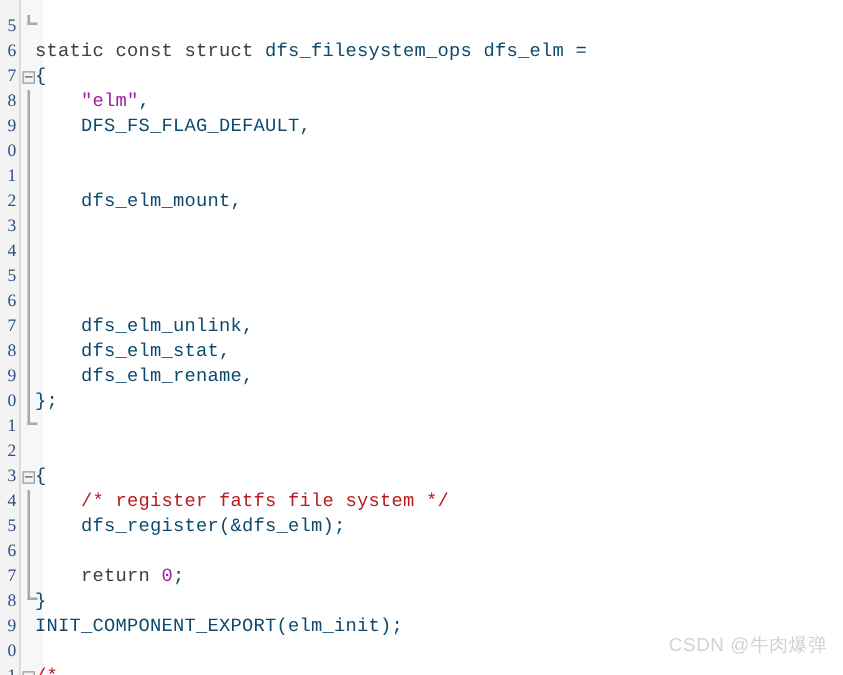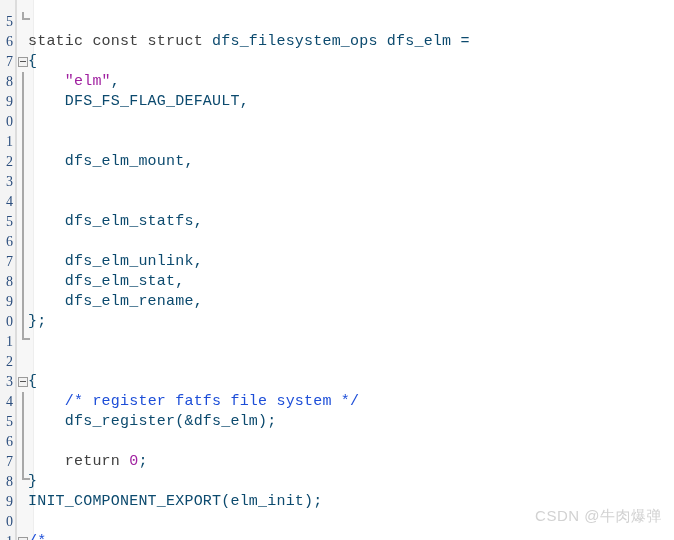--- a/index.html
+++ b/index.html
@@ -75,21 +75,21 @@
     font-size: 15px;
     color: #000000;
     white-space: pre;
     letter-spacing: 0.2px;
   }
 
   
   .kw   { color: #404040; }
   .str  { color: #a020a0; }
   .num  { color: #a020a0; }
-  .cmt  { color: #1d4ed8; }
+  .cmt  { color: #b91c1c; }
   .pln  { color: #0c4a6e; }
   .sel  { background: #1fe7e7; }
 
   
   .foldbox {
     position: absolute;
     left: 18px;
     width: 10px;
     height: 10px;
     border: 1px solid #9a9a9a;
@@ -183,21 +183,20 @@
         <div class="code"><span class="pln">    dfs_elm_mount,</span></div>
       </div>
       <div class="row" style="top: 172px;">
         <div class="lineno">3</div>
       </div>
       <div class="row" style="top: 192px;">
         <div class="lineno">4</div>
       </div>
       <div class="row" style="top: 212px;">
         <div class="lineno">5</div>
-        <div class="code"><span class="pln">    dfs_elm_statfs,</span></div>
       </div>
       <div class="row" style="top: 232px;">
         <div class="lineno">6</div>
         <div class="code"></div>
       </div>
       <div class="row" style="top: 252px;">
         <div class="lineno">7</div>
         <div class="code"><span class="pln">    dfs_elm_unlink,</span></div>
       </div>
       <div class="row" style="top: 272px;">

